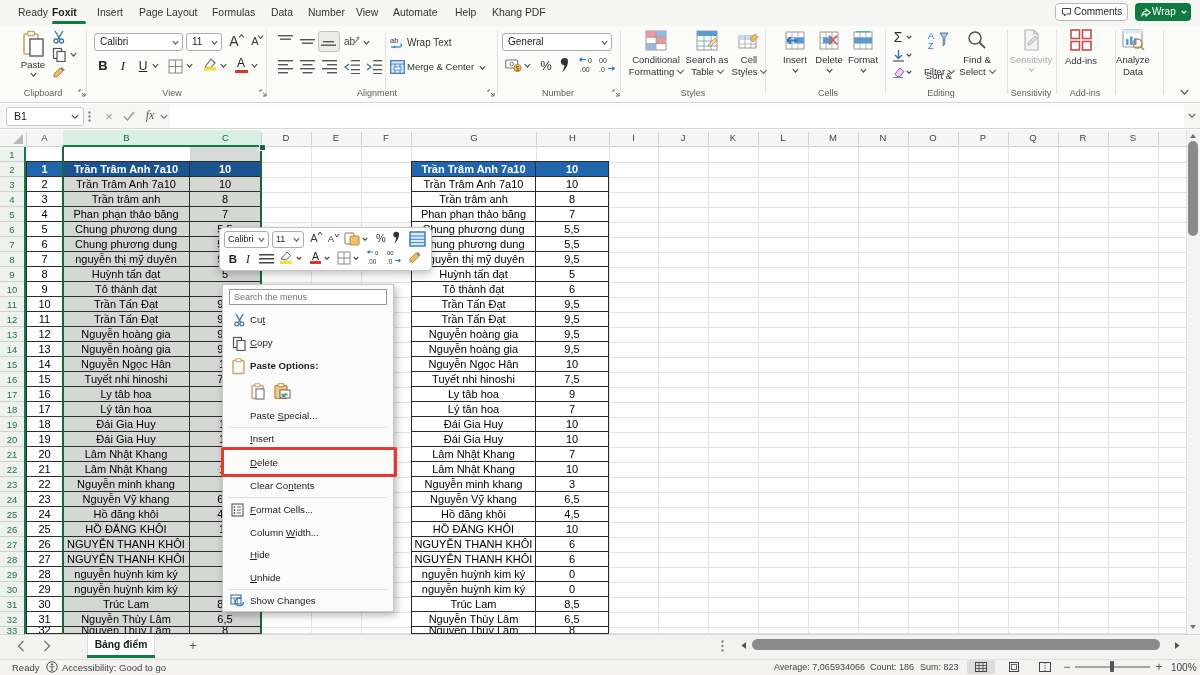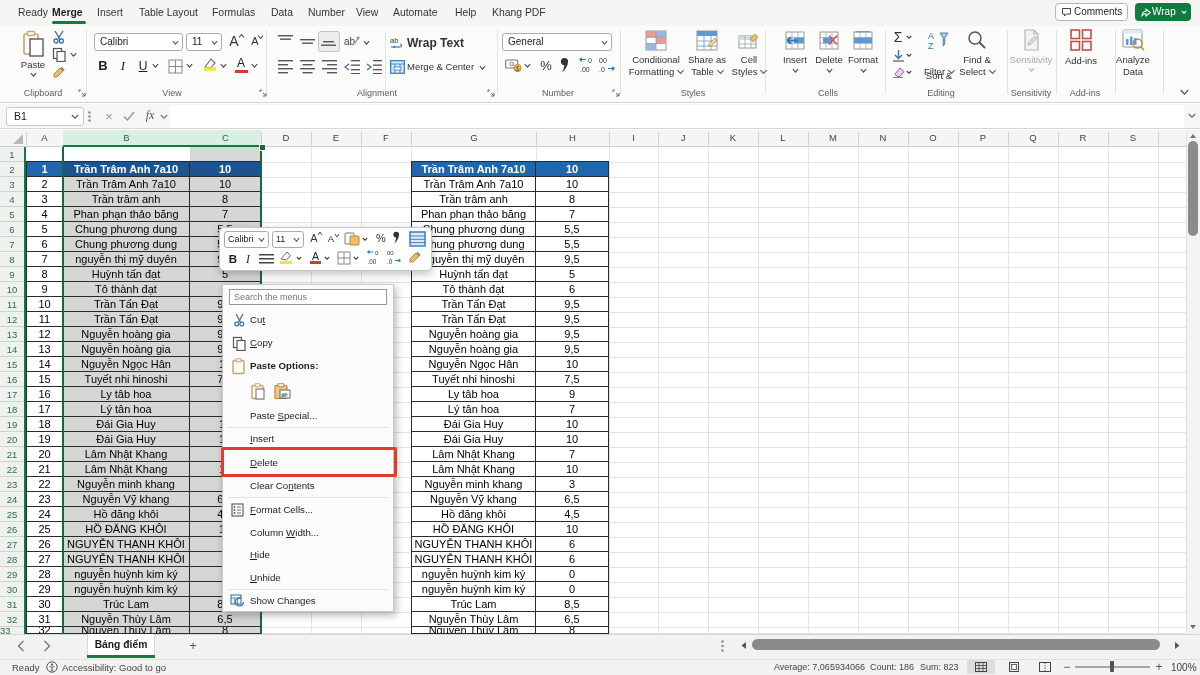--- a/index.html
+++ b/index.html
@@ -2,23 +2,23 @@
 <html><head><meta charset="utf-8"><style>
 *{margin:0;padding:0;box-sizing:border-box}
 html,body{width:1200px;height:675px;overflow:hidden}
 body{font-family:"Liberation Sans",sans-serif;background:#fff;position:relative}
 u{text-decoration:underline}
 .cv{display:inline-block;width:5px;height:5px;border-right:1.2px solid #555;border-bottom:1.2px solid #555;transform:rotate(45deg);vertical-align:2px;margin-left:4px}
 </style></head><body>
 <div style="position:absolute;left:0;top:0;width:1200px;height:675px;background:#fff;overflow:hidden">
 <div style="position:absolute;left:0;top:0;width:1200px;height:26px;background:#f5f5f4;"></div>
 <div style="position:absolute;left:18px;top:5px;width:90px;height:16px;font-size:10.4px;color:#333;font-weight:400;text-align:left;line-height:16px;white-space:nowrap;">Ready</div>
-<div style="position:absolute;left:52px;top:5px;width:90px;height:16px;font-size:10.4px;color:#1d1d1d;font-weight:700;text-align:left;line-height:16px;white-space:nowrap;">Merge</div>
+<div style="position:absolute;left:52px;top:5px;width:90px;height:16px;font-size:10.4px;color:#1d1d1d;font-weight:700;text-align:left;line-height:16px;white-space:nowrap;">Foxit</div>
 <div style="position:absolute;left:97px;top:5px;width:90px;height:16px;font-size:10.4px;color:#333;font-weight:400;text-align:left;line-height:16px;white-space:nowrap;">Insert</div>
-<div style="position:absolute;left:139px;top:5px;width:90px;height:16px;font-size:10.4px;color:#333;font-weight:400;text-align:left;line-height:16px;white-space:nowrap;">Table Layout</div>
+<div style="position:absolute;left:139px;top:5px;width:90px;height:16px;font-size:10.4px;color:#333;font-weight:400;text-align:left;line-height:16px;white-space:nowrap;">Page Layout</div>
 <div style="position:absolute;left:212px;top:5px;width:90px;height:16px;font-size:10.4px;color:#333;font-weight:400;text-align:left;line-height:16px;white-space:nowrap;">Formulas</div>
 <div style="position:absolute;left:271px;top:5px;width:90px;height:16px;font-size:10.4px;color:#333;font-weight:400;text-align:left;line-height:16px;white-space:nowrap;">Data</div>
 <div style="position:absolute;left:308px;top:5px;width:90px;height:16px;font-size:10.4px;color:#333;font-weight:400;text-align:left;line-height:16px;white-space:nowrap;">Number</div>
 <div style="position:absolute;left:356px;top:5px;width:90px;height:16px;font-size:10.4px;color:#333;font-weight:400;text-align:left;line-height:16px;white-space:nowrap;">View</div>
 <div style="position:absolute;left:393px;top:5px;width:90px;height:16px;font-size:10.4px;color:#333;font-weight:400;text-align:left;line-height:16px;white-space:nowrap;">Automate</div>
 <div style="position:absolute;left:455px;top:5px;width:90px;height:16px;font-size:10.4px;color:#333;font-weight:400;text-align:left;line-height:16px;white-space:nowrap;">Help</div>
 <div style="position:absolute;left:492px;top:5px;width:90px;height:16px;font-size:10.4px;color:#333;font-weight:400;text-align:left;line-height:16px;white-space:nowrap;">Khang PDF</div>
 <div style="position:absolute;left:52px;top:21px;width:34px;height:3px;background:#107c41;border-radius:2px;"></div>
 <div style="position:absolute;left:1055px;top:3px;width:73px;height:18px;background:#fff;border:1px solid #b8b8b8;border-radius:4px;"></div>
 <svg style="position:absolute;left:1061px;top:7px" width="11" height="10" viewBox="0 0 11 10">
@@ -189,21 +189,21 @@
       <rect x="7" y="9" width="9" height="1.3" fill="#555"></rect>
       <rect x="7" y="13" width="9" height="1.3" fill="#555"></rect>
     </svg>
 <div style="position:absolute;left:385px;top:33px;width:1px;height:58px;background:#e2e2e0;"></div>
 <svg style="position:absolute;left:390px;top:36px" width="15" height="14" viewBox="0 0 15 14">
       <text x="0" y="7" font-size="7.5" fill="#333" font-family="Liberation Sans">ab</text>
       <path d="M1 11h9" stroke="#2b78c0" stroke-width="1.2" fill="none"></path>
       <path d="M10 11c2 0 2-3 0-3" stroke="#2b78c0" stroke-width="1.2" fill="none"></path>
       <path d="M3 11l2-1.6v3.2z" fill="#2b78c0"></path>
     </svg>
-<div style="position:absolute;left:407px;top:36px;width:70px;height:14px;font-size:12px;color:#333;font-weight:700;text-align:left;line-height:14px;white-space:nowrap;">Wrap Text</div>
+<div style="position:absolute;left:407px;top:36px;width:70px;height:14px;font-size:10px;color:#333;font-weight:400;text-align:left;line-height:14px;white-space:nowrap;">Wrap Text</div>
 <svg style="position:absolute;left:390px;top:60px" width="15" height="14" viewBox="0 0 15 14">
       <rect x="0.7" y="0.7" width="13.6" height="12.6" fill="#dce9f7" stroke="#2b78c0" stroke-width="1.2"></rect>
       <path d="M0.7 4h13.6M5 4v9M10 4v9" stroke="#2b78c0" stroke-width="0.8"></path>
       <rect x="4" y="7" width="7" height="3" fill="#fff" stroke="#2b78c0" stroke-width="0.8"></rect>
     </svg>
 <div style="position:absolute;left:407px;top:60px;width:95px;height:14px;font-size:9.5px;color:#333;font-weight:400;text-align:left;line-height:14px;white-space:nowrap;">Merge &amp; Center</div>
 <svg style="position:absolute;left:479px;top:65px" width="7" height="5" viewBox="0 0 7 5">
       <path d="M0.8 1L3.5 4.2L6.2 1" fill="none" stroke="#444" stroke-width="1.1"></path>
     </svg>
 <div style="position:absolute;left:502px;top:33px;width:110px;height:18px;background:#fff;border:1px solid #acacac;border-radius:3px;"></div>
@@ -244,21 +244,21 @@
       <path d="M1 7.3h20M1 13.6h20M11 1v19" stroke="#999" stroke-width="0.8"></path>
     </svg>
 <div style="position:absolute;left:612px;top:54px;width:88px;height:12px;font-size:9.5px;color:#333;font-weight:400;text-align:center;line-height:12px;white-space:nowrap;">Conditional</div>
 <div style="position:absolute;left:612px;top:66px;width:88px;height:12px;font-size:9.5px;color:#333;font-weight:400;text-align:center;line-height:12px;white-space:nowrap;">Formatting<span class="cv"></span></div>
 <svg style="position:absolute;left:696px;top:30px" width="22" height="21" viewBox="0 0 22 21">
       <rect x="1" y="1" width="20" height="19" fill="#fff" stroke="#999"></rect>
       <rect x="1" y="1" width="20" height="5" fill="#5b9bd5"></rect>
       <path d="M1 11h20M1 16h20M8 1v19M15 1v19" stroke="#5b9bd5" stroke-width="0.8"></path>
       <path d="M13 14l6-6 2 2-6 6-2.5.5z" fill="#f5d79e" stroke="#b8873a" stroke-width="0.8"></path>
     </svg>
-<div style="position:absolute;left:663px;top:54px;width:88px;height:12px;font-size:9.5px;color:#333;font-weight:400;text-align:center;line-height:12px;white-space:nowrap;">Share as</div>
+<div style="position:absolute;left:663px;top:54px;width:88px;height:12px;font-size:9.5px;color:#333;font-weight:400;text-align:center;line-height:12px;white-space:nowrap;">Search as</div>
 <div style="position:absolute;left:663px;top:66px;width:88px;height:12px;font-size:9.5px;color:#333;font-weight:400;text-align:center;line-height:12px;white-space:nowrap;">Table<span class="cv"></span></div>
 <svg style="position:absolute;left:738px;top:30px" width="22" height="21" viewBox="0 0 22 21">
       <rect x="1" y="6" width="17" height="12" fill="#fff" stroke="#999"></rect>
       <rect x="1" y="6" width="17" height="4" fill="#c9ddf2"></rect>
       <path d="M1 14h17M7 6v12M13 6v12" stroke="#999" stroke-width="0.7"></path>
       <path d="M12 9l5-5 3 3-5 5z" fill="#e8bb6e" stroke="#b8873a" stroke-width="0.8"></path>
     </svg>
 <div style="position:absolute;left:705px;top:54px;width:88px;height:12px;font-size:9.5px;color:#333;font-weight:400;text-align:center;line-height:12px;white-space:nowrap;">Cell</div>
 <div style="position:absolute;left:705px;top:66px;width:88px;height:12px;font-size:9.5px;color:#333;font-weight:400;text-align:center;line-height:12px;white-space:nowrap;">Styles<span class="cv"></span></div>
 <svg style="position:absolute;left:785px;top:31px" width="20" height="19" viewBox="0 0 20 19">
@@ -478,21 +478,21 @@
 <div style="position:absolute;left:0px;top:552px;width:24px;height:15px;font-size:9.5px;color:#2e6b47;font-weight:400;text-align:center;line-height:15px;white-space:nowrap;overflow:hidden;">28</div>
 <div style="position:absolute;left:0;top:566px;width:26px;height:1px;background:#cfd3d0;"></div>
 <div style="position:absolute;left:0px;top:567px;width:24px;height:15px;font-size:9.5px;color:#2e6b47;font-weight:400;text-align:center;line-height:15px;white-space:nowrap;overflow:hidden;">29</div>
 <div style="position:absolute;left:0;top:581px;width:26px;height:1px;background:#cfd3d0;"></div>
 <div style="position:absolute;left:0px;top:582px;width:24px;height:15px;font-size:9.5px;color:#2e6b47;font-weight:400;text-align:center;line-height:15px;white-space:nowrap;overflow:hidden;">30</div>
 <div style="position:absolute;left:0;top:596px;width:26px;height:1px;background:#cfd3d0;"></div>
 <div style="position:absolute;left:0px;top:597px;width:24px;height:15px;font-size:9.5px;color:#2e6b47;font-weight:400;text-align:center;line-height:15px;white-space:nowrap;overflow:hidden;">31</div>
 <div style="position:absolute;left:0;top:611px;width:26px;height:1px;background:#cfd3d0;"></div>
 <div style="position:absolute;left:0px;top:612px;width:24px;height:15px;font-size:9.5px;color:#2e6b47;font-weight:400;text-align:center;line-height:15px;white-space:nowrap;overflow:hidden;">32</div>
 <div style="position:absolute;left:0;top:626px;width:26px;height:1px;background:#cfd3d0;"></div>
-<div style="position:absolute;left:0px;top:627px;width:24px;height:7px;font-size:9.5px;color:#2e6b47;font-weight:400;text-align:left;line-height:7px;white-space:nowrap;overflow:hidden;">33</div>
+<div style="position:absolute;left:0px;top:627px;width:24px;height:7px;font-size:9.5px;color:#2e6b47;font-weight:400;text-align:center;line-height:7px;white-space:nowrap;overflow:hidden;">33</div>
 <div style="position:absolute;left:24px;top:147px;width:2px;height:487px;background:#107c41;"></div>
 <div style="position:absolute;left:63px;top:147px;width:1px;height:487px;background:#e2e3e2;"></div>
 <div style="position:absolute;left:190px;top:147px;width:1px;height:487px;background:#e2e3e2;"></div>
 <div style="position:absolute;left:261px;top:147px;width:1px;height:487px;background:#e2e3e2;"></div>
 <div style="position:absolute;left:311px;top:147px;width:1px;height:487px;background:#e2e3e2;"></div>
 <div style="position:absolute;left:361px;top:147px;width:1px;height:487px;background:#e2e3e2;"></div>
 <div style="position:absolute;left:411px;top:147px;width:1px;height:487px;background:#e2e3e2;"></div>
 <div style="position:absolute;left:536px;top:147px;width:1px;height:487px;background:#e2e3e2;"></div>
 <div style="position:absolute;left:609px;top:147px;width:1px;height:487px;background:#e2e3e2;"></div>
 <div style="position:absolute;left:658px;top:147px;width:1px;height:487px;background:#e2e3e2;"></div>

